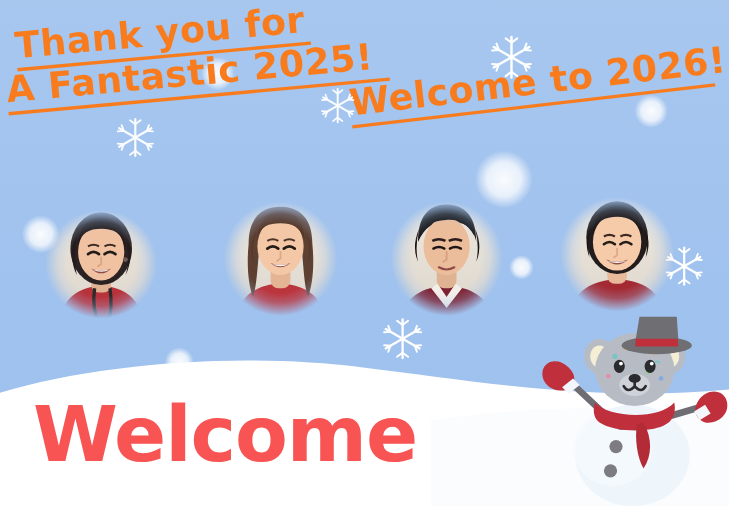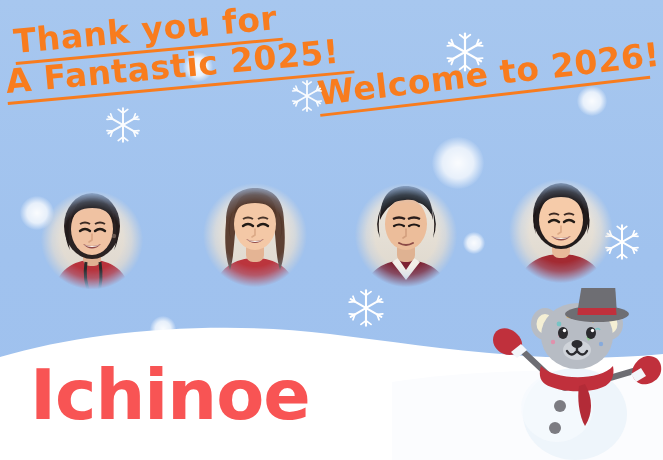--- a/index.html
+++ b/index.html
@@ -356,21 +356,21 @@
         </g>
       </g>
     </svg>
   </div>
 
   <svg id="ground" viewBox="0 0 663 150" preserveAspectRatio="none">
     <path d="M0 47 C90 20 220 10 330 24 C430 36 540 56 663 44 L663 150 L0 150 Z" fill="#ffffff"></path>
     <path d="M392 72 C470 60 560 58 663 64 L663 150 L392 150 Z" fill="#fbfcfe"></path>
   </svg>
 
-  <div id="brand">Ichinoe</div>
+  <div id="brand">Welcome</div>
 
   <div id="snowman">
     <svg width="176" height="172" viewBox="0 0 176 172">
 
       <path d="M60 86 L28 56" stroke="#6d6d73" stroke-width="6" stroke-linecap="round" fill="none"></path>
       <path d="M116 92 L150 82" stroke="#6d6d73" stroke-width="6" stroke-linecap="round" fill="none"></path>
 
       <ellipse cx="88" cy="126" rx="52" ry="46" fill="#eef5fb"></ellipse>
       <ellipse cx="70" cy="120" rx="36" ry="34" fill="#f6fafd" opacity="0.75"></ellipse>
 

